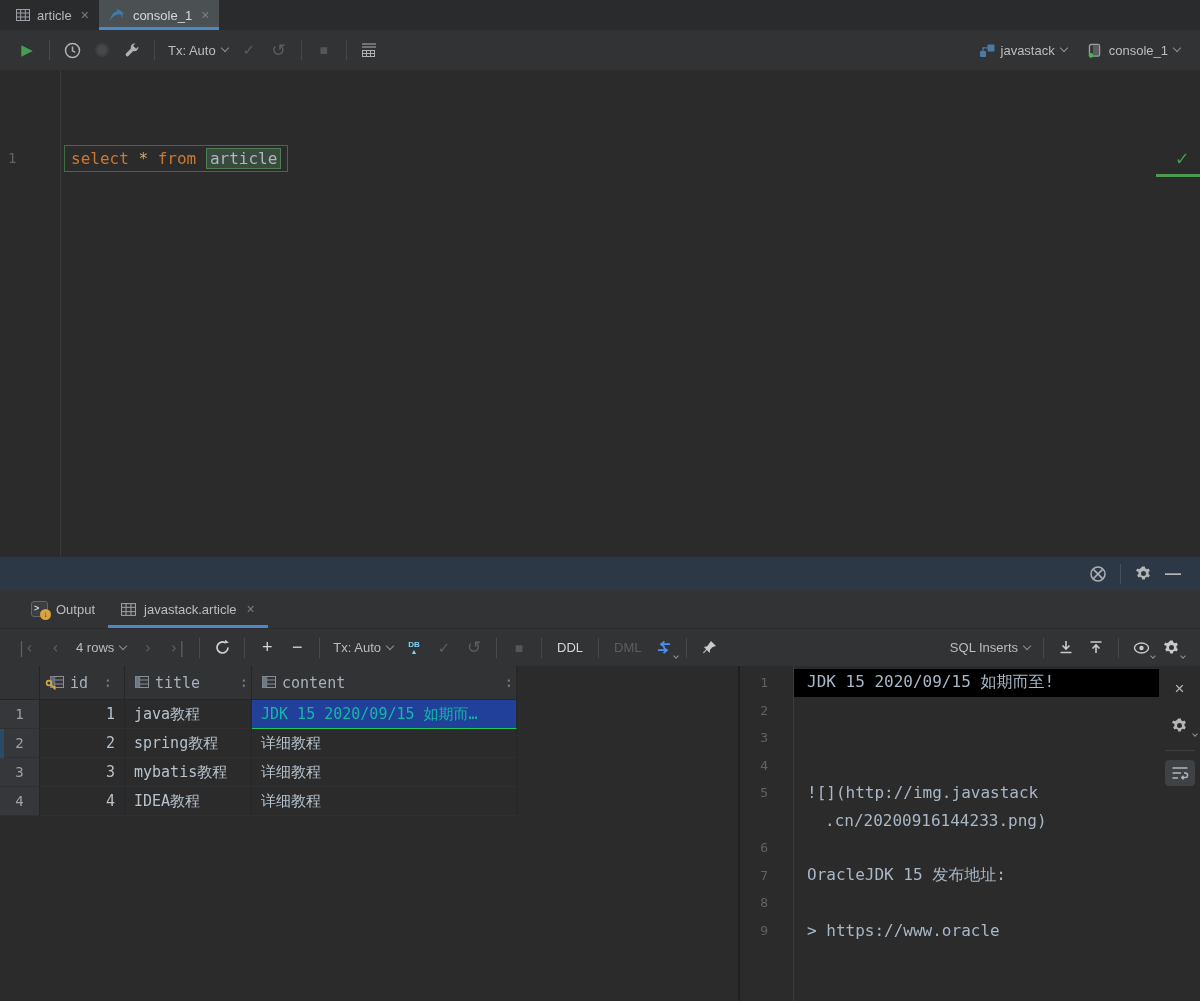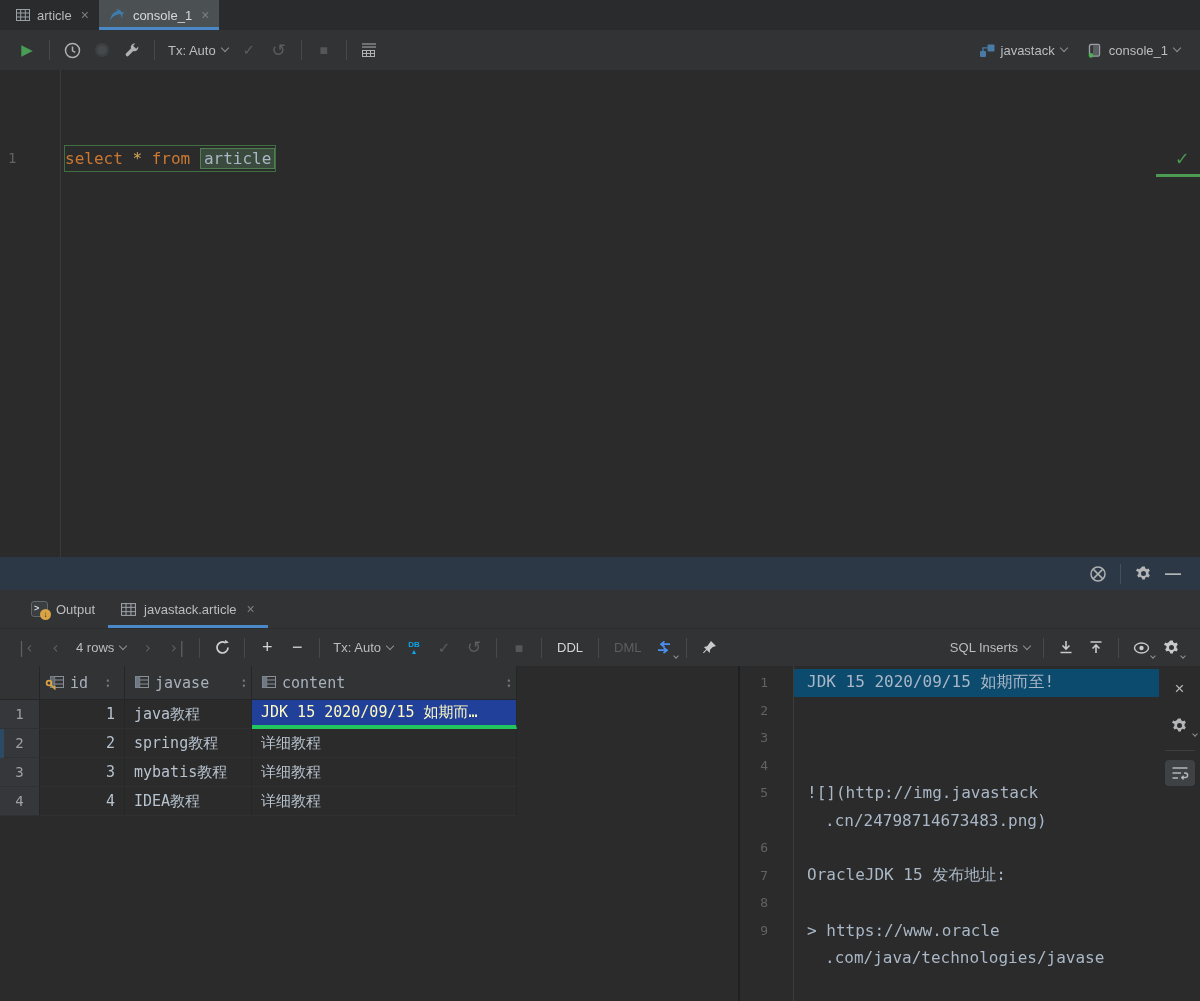--- a/index.html
+++ b/index.html
@@ -21,29 +21,29 @@
   .ico{display:flex;align-items:center;justify-content:center;min-width:24px;height:24px;margin:0 3px;position:relative}
   .sep{width:1px;height:20px;background:#47494b;margin:0 7px;flex:none}
   .dim{color:#5c5f61}
   .lbl{font-size:13px;color:#bbbdbf;display:flex;align-items:center;gap:6px;margin:0 6px;white-space:nowrap}
   .chev{width:6px;height:6px;border-right:1.6px solid #8e9193;border-bottom:1.6px solid #8e9193;
         transform:rotate(45deg);display:inline-block;margin-top:-4px}
   .chev.mini{width:4px;height:4px;position:absolute;right:-2px;bottom:2px}
   .play{color:#499C54;font-size:15px}
   .stop-sq{color:#54575a;font-size:14px}
   .spacer{flex:1}
-  .db-badge{display:flex;flex-direction:column;align-items:center;line-height:7px;color:#0ea5e9}
+  .db-badge{display:flex;flex-direction:column;align-items:center;line-height:7px;color:#7dd3fc}
   .db-badge .t{font-size:8px;font-weight:bold}
   .db-badge .a{font-size:7px}
 
   
   .editor{top:70px;height:487px;background:#2b2b2b}
   .ed-gutter{position:absolute;left:0;top:0;bottom:0;width:61px;border-right:1px solid #383a3b}
   .ed-lnum{position:absolute;left:8px;top:80px;font-size:14px;color:#606366}
-  .stmt{position:absolute;left:64px;top:75px;border:1px solid #3f6e41;padding:2px 0;
+  .stmt{position:absolute;left:64px;top:75px;border:1px solid #3f6e41;padding:2px 6px;
         font-size:16px;white-space:pre;display:inline-block}
   .kw{color:#CC7832}.star{color:#D6A85A}.plain{color:#A9B7C6}
   .tbl-ref{color:#A9B7C6;border:1px solid #4d7f52;background:#3a4a3d;padding:0 3px;display:inline-block}
   .run-check{position:absolute;right:12px;top:76px;color:#4C9A52;font-size:20px;font-weight:bold}
   .ok-line{position:absolute;right:0;width:44px;top:104px;height:3px;background:#4C9A52}
 
   
   .tw-header{top:557px;height:33px;background:#2d3846;display:flex;align-items:center;
              justify-content:flex-end;padding-right:12px}
   .tw-header .sep{background:#45505c}
@@ -73,36 +73,36 @@
          color:#b6c2ce;border-right:1px solid #242628;border-bottom:1px solid #2e3032;overflow:hidden;white-space:nowrap}
   .c-gut{width:40px;justify-content:center;background:#35373a;color:#9da1a6;font-size:14px}
   .c-id{width:85px;justify-content:flex-end;padding-right:9px}
   .c-title{width:127px;padding-left:9px}
   .c-content{width:265px;padding-left:9px}
   .hdr .gcell{background:#313335;color:#a8b2bc;border-bottom:1px solid #242628}
   .hdr .c-gut{background:#313335}
   .hdr .c-id,.hdr .c-title,.hdr .c-content{justify-content:flex-start;padding-left:7px;gap:6px}
   .sort{display:flex;flex-direction:column;line-height:6px;font-size:7px;color:#82868a;
         margin-left:auto;margin-right:5px;font-style:normal}
-  .sel{background:#21409A;color:#fef9c3;border-bottom:4px solid #22c55e}
+  .sel{background:#21409A;color:#14b8a6;border-bottom:1px solid #22c55e}
   .row-stripe{position:absolute;left:0;top:63px;width:4px;height:29px;background:#2b4a63}
   .hdr-ico{position:relative;width:17px;height:13px;flex:none}
   .hdr-ico .key{position:absolute;left:-2px;bottom:-2px}
 
   .pane-divider{position:absolute;left:738px;top:0;width:2px;height:335px;background:#1e2021}
 
   
   .viewer{position:absolute;left:740px;top:0;right:41px;height:335px;font-family:"DejaVu Sans Mono",monospace}
   .viewer-gutter{position:absolute;left:0;top:0;bottom:0;width:54px;border-right:1px solid #3a3c3e}
   .vrows{position:absolute;left:0;top:3px;right:0}
   .vline{display:flex;height:27.5px}
   .vnum{width:54px;text-align:right;padding-right:26px;color:#606366;font-size:13px;flex:none;
         display:flex;align-items:center;justify-content:flex-end}
   .vtext{flex:1;font-size:16px;color:#A9B7C6;padding-left:13px;white-space:pre;display:flex;align-items:center}
-  .vline.cur .vtext{background:#0c4a6e}
+  .vline.cur .vtext{background:#000000}
   .vline.wrap .vtext{padding-left:31px}
 
   .viewer-strip{position:absolute;right:0;top:0;width:41px;height:335px;display:flex;flex-direction:column;align-items:center}
   .strip-btn{width:30px;height:26px;display:flex;align-items:center;justify-content:center;position:relative;margin-top:10px}
   .strip-x{color:#b4b6b8;font-size:17px}
   .strip-sep{width:30px;height:1px;background:#3c3e40;margin-top:12px}
   .strip-btn.on{background:#3e4245;border-radius:4px;margin-top:9px}
 </style>
 </head>
 <body>
@@ -373,21 +373,21 @@
             <svg width="14" height="12" viewBox="0 0 14 12" style="position:absolute;right:0;top:0">
                 <g stroke="#8a9097" fill="none">
               <rect x="0.5" y="0.5" width="13" height="11"></rect>
                   <line x1="0" y1="4" x2="14" y2="4"></line>
                   <line x1="0" y1="8" x2="14" y2="8"></line>
               <line x1="4.7" y1="0" x2="4.7" y2="12"></line>
                 </g>
                 <rect x="0.5" y="0.5" width="4" height="11" fill="#6e7985"></rect>
               </svg>
           </span>
-          <span>javase</span>
+          <span>title</span>
           <span class="sort">
               <i>▴</i>
               <i>▾</i>
             </span>
         </div>
         <div class="gcell c-content">
           <span class="hdr-ico">
             <svg width="14" height="12" viewBox="0 0 14 12" style="position:absolute;right:0;top:0">
                 <g stroke="#8a9097" fill="none">
               <rect x="0.5" y="0.5" width="13" height="11"></rect>
@@ -452,41 +452,40 @@
         <div class="vline">
             <span class="vnum">4</span>
             <span class="vtext"></span>
           </div>
         <div class="vline">
             <span class="vnum">5</span>
             <span class="vtext">![](http://img.javastack</span>
           </div>
         <div class="vline wrap">
             <span class="vnum"></span>
-            <span class="vtext">.cn/24798714673483.png)</span>
+            <span class="vtext">.cn/20200916144233.png)</span>
           </div>
         <div class="vline">
             <span class="vnum">6</span>
             <span class="vtext"></span>
           </div>
         <div class="vline">
             <span class="vnum">7</span>
             <span class="vtext">OracleJDK 15 发布地址:</span>
           </div>
         <div class="vline">
             <span class="vnum">8</span>
             <span class="vtext"></span>
           </div>
         <div class="vline">
             <span class="vnum">9</span>
             <span class="vtext">&gt; https://www.oracle</span>
           </div>
         <div class="vline wrap">
             <span class="vnum"></span>
-            <span class="vtext">.com/java/technologies/javase</span>
           </div>
       </div>
     </div>
 
     <div class="viewer-strip">
       <span class="strip-btn strip-x">×</span>
       <span class="strip-btn">
         <svg width="15" height="15" viewBox="0 0 15 15">
             <path fill="#b4b6b8" fill-rule="evenodd" d="M6.2 0.5 h2.6 l0.4 1.8 a5.3 5.3 0 0 1 1.6 0.9 l1.75 -0.6 1.3 2.25 -1.35 1.25 a5.3 5.3 0 0 1 0 1.8 l1.35 1.25 -1.3 2.25 -1.75 -0.6 a5.3 5.3 0 0 1 -1.6 0.9 l-0.4 1.8 h-2.6 l-0.4 -1.8 a5.3 5.3 0 0 1 -1.6 -0.9 l-1.75 0.6 -1.3 -2.25 1.35 -1.25 a5.3 5.3 0 0 1 0 -1.8 L-0.05 4.85 1.25 2.6 l1.75 0.6 a5.3 5.3 0 0 1 1.6 -0.9 Z M7.5 5 a2.5 2.5 0 1 0 0 5 a2.5 2.5 0 0 0 0 -5 Z"></path>
           </svg>

